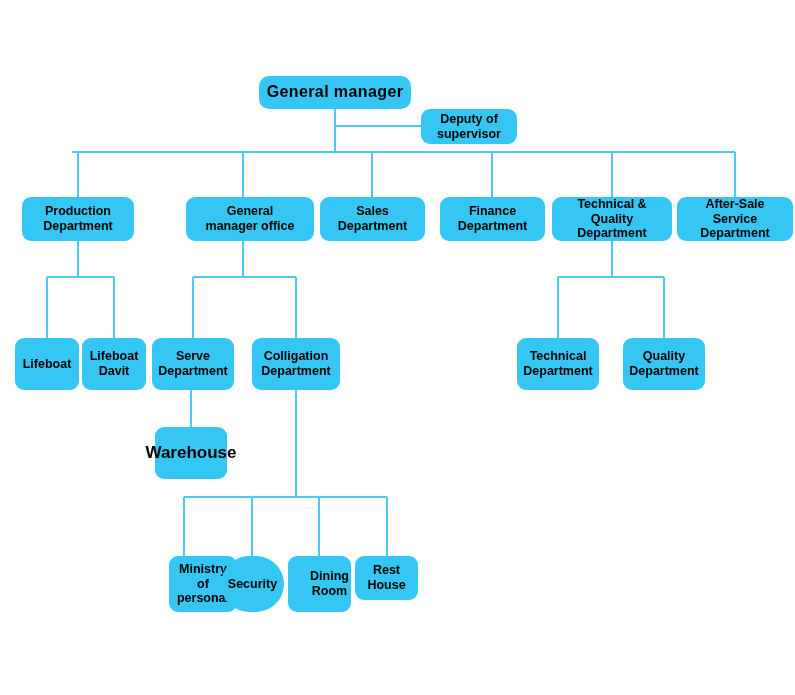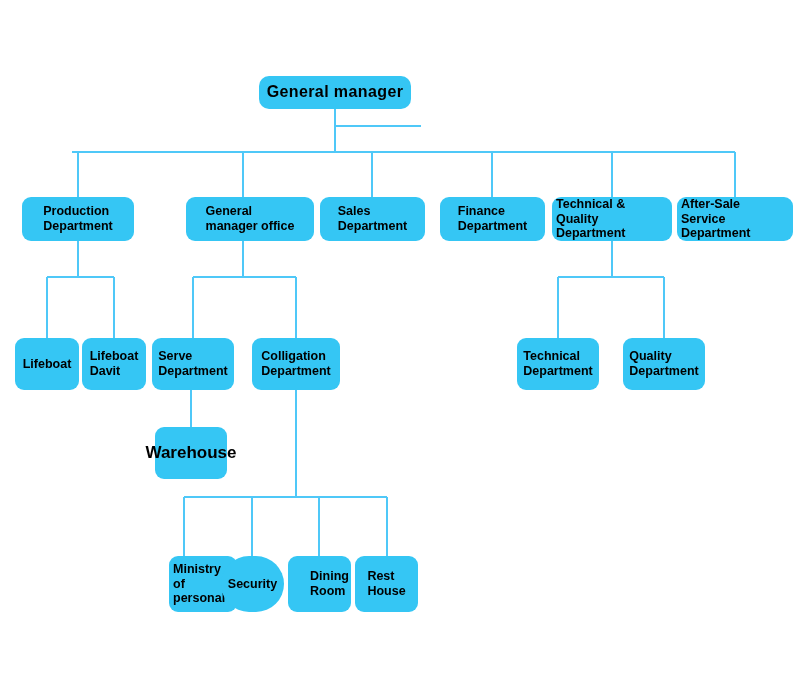--- a/index.html
+++ b/index.html
@@ -25,20 +25,21 @@
     pointer-events: none;
   }
   .node {
     position: absolute;
     box-sizing: border-box;
     background: #35c6f4;
     border-radius: 9px;
     display: flex;
     align-items: center;
     justify-content: center;
+    text-align: center;
     color: #000000;
     font-weight: bold;
     line-height: 1.18;
     padding: 2px 4px;
     white-space: pre-line;
     z-index: 2;
   }
   .node.root {
     font-size: 16px;
     letter-spacing: 0.4px;
@@ -93,20 +94,22 @@
       <path d="M184,497 L184,556"></path>
       <path d="M252,497 L252,556"></path>
       <path d="M319,497 L319,556"></path>
       <path d="M387,497 L387,556"></path>
 
     </g>
   </svg>
 
   <div class="node root" style="left:259px; top:76px; width:152px; height:33px;">General manager</div>
 
+  <div class="node deputy" style="left:421px; top:109px; width:96px; height:35px;">Deputy of
+supervisor</div>
 
   <div class="node lvl1" style="left:22px; top:197px; width:112px; height:44px;">Production
 Department</div>
 
   <div class="node lvl1" style="left:186px; top:197px; width:128px; height:44px;">General
 manager office</div>
 
   <div class="node lvl1" style="left:320px; top:197px; width:105px; height:44px;">Sales
 Department</div>
 
@@ -139,16 +142,16 @@
   <div class="node lvl3" style="left:155px; top:427px; width:72px; height:52px;">Warehouse</div>
 
   <div class="node lvl4" style="left:150px; top:556px; width:68px; height:56px;margin-left:19px;">Ministry
 of  personal</div>
 
   <div class="node lvl4" style="left:221px; top:556px; width:63px; height:56px;border-radius:28px;">Security</div>
 
   <div class="node lvl4" style="left:288px; top:556px; width:63px; height:56px;padding-left:24px;">Dining
 Room</div>
 
-  <div class="node lvl4" style="left:355px; top:556px; width:63px; height:56px;">Rest
+  <div class="node lvl4" style="left:355px; top:556px; width:63px; height:44px;">Rest
 House</div>
 
 </div>
 
 </body></html>

